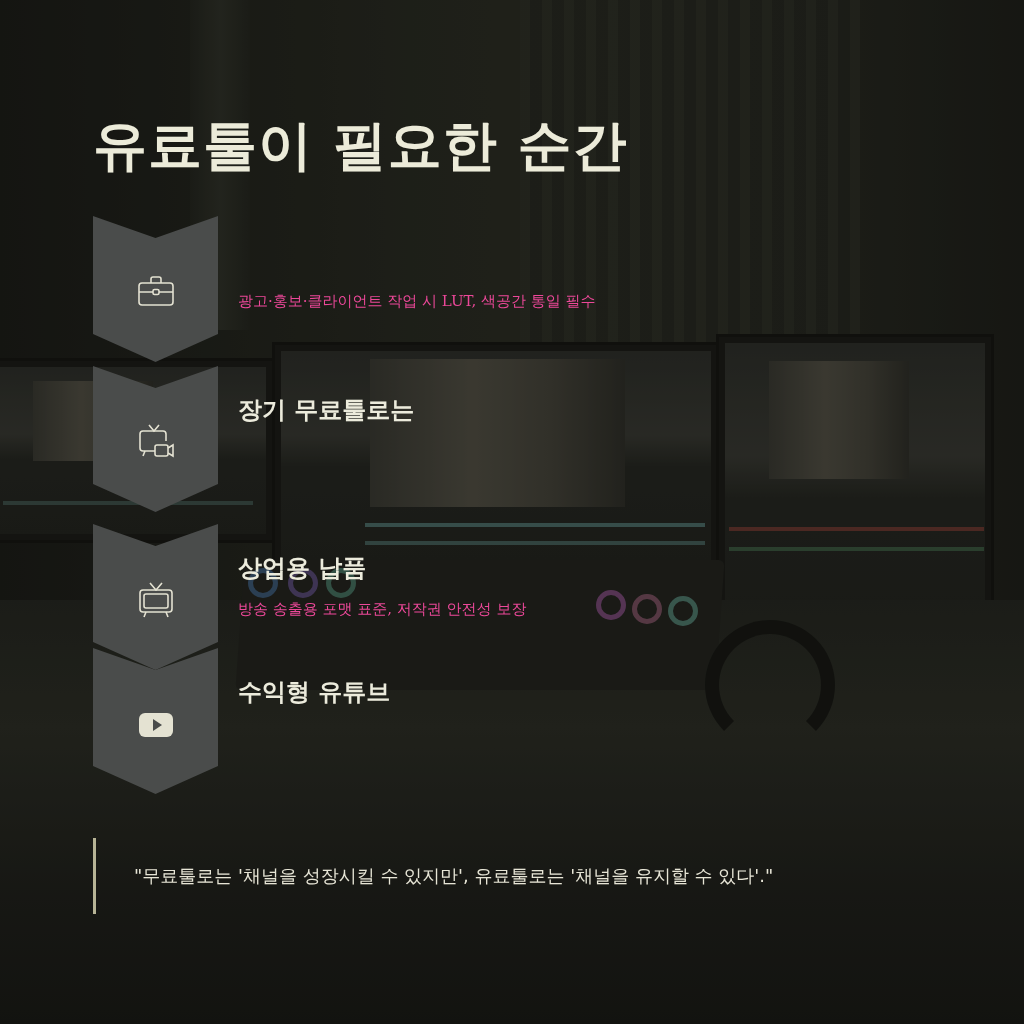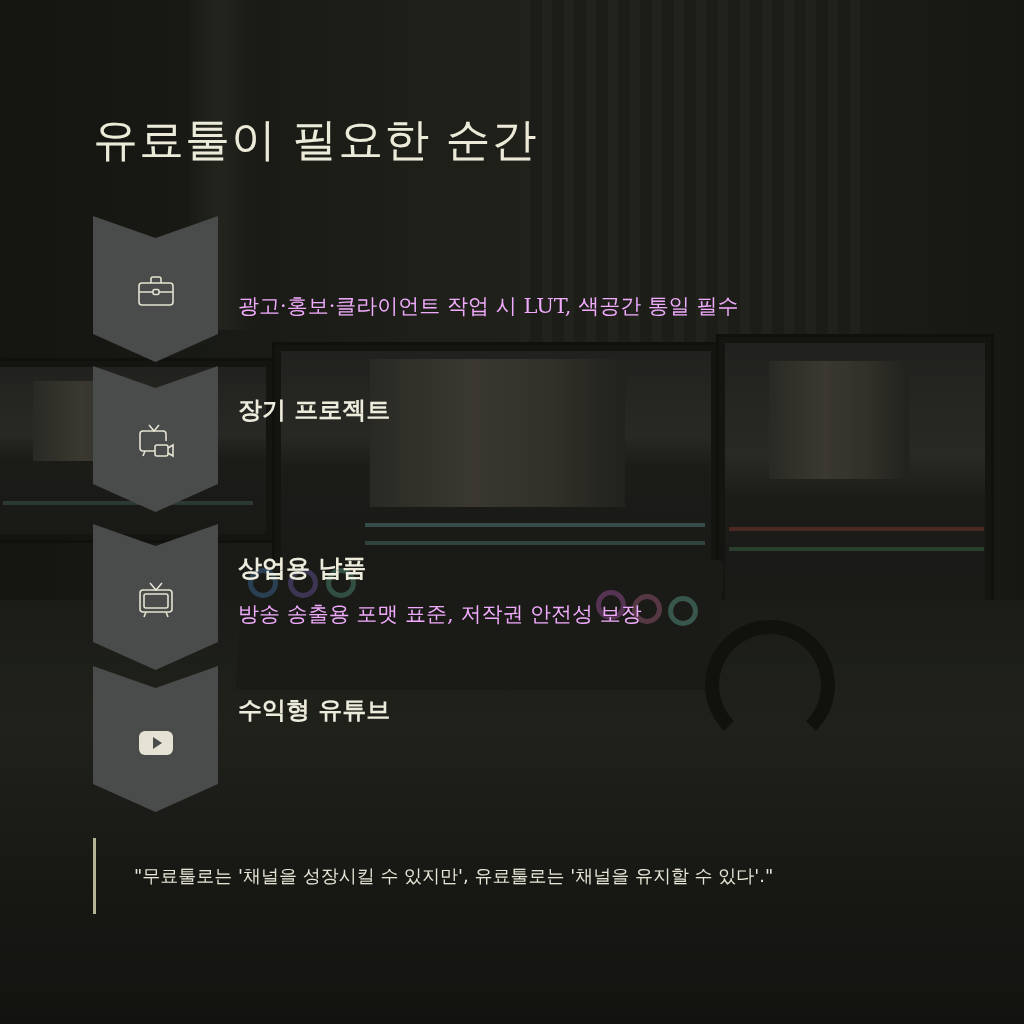--- a/index.html
+++ b/index.html
@@ -50,38 +50,38 @@
     }
     .bg .ring { position: absolute; width: 30px; height: 30px; border-radius: 50%; border: 5px solid; opacity: .75; }
     .bg .headphone {
       position: absolute; left: 705px; top: 620px; width: 130px; height: 130px;
       border: 14px solid #0f100e; border-bottom-color: transparent; border-radius: 50%;
     }
     .bg .shade { position: absolute; inset: 0; background: rgba(20,20,16,.45); }
 
     .title {
       position: absolute; left: 93px; top: 110px;
-      font-size: 45px; font-weight: normal; letter-spacing: 1px;
+      font-size: 54px; font-weight: bold; letter-spacing: 1px;
       color: #ecebd9;
     }
     .steps { position: absolute; left: 93px; top: 216px; width: 760px; }
     .step { position: absolute; left: 0; width: 760px; height: 146px; }
     .chev {
       position: absolute; left: 0; top: 0; width: 125px; height: 146px;
       background: #4a4c4b;
       clip-path: polygon(0 0, 50% 22px, 100% 0, 100% 118px, 50% 146px, 0 118px);
     }
     .chev .icon { position: absolute; left: 42px; top: 55px; width: 42px; height: 42px; }
     .step .name {
       position: absolute; left: 145px; top: 28px;
       font-size: 24px; font-weight: bold; color: #ecebdc;
     }
     .step .desc {
       position: absolute; left: 145px; top: 76px;
-      font-size: 21px; color: #f0abfc; white-space: nowrap;
+      font-size: 15px; color: #ec4899; white-space: nowrap;
       font-family: "DejaVu Serif", "Liberation Serif", serif;
       text-align: right;
     }
     .quote {
       position: absolute; left: 93px; top: 838px; height: 76px;
       border-left: 3px solid #b7b496;
       padding-left: 38px; display: flex; align-items: center;
       font-size: 18px; color: #e7e5d6; white-space: nowrap;
     }
   </style>
@@ -140,37 +140,37 @@
   <div class="step" style="top:150px;">
     <div class="chev">
       <svg class="icon" viewBox="0 0 42 42" fill="none" stroke="#e4e2d2" stroke-width="1.6">
         <path d="M14 4 L19 10 L24 4"></path>
         <path d="M20 30 H8 a3 3 0 0 1 -3 -3 V13 a3 3 0 0 1 3 -3 H28 a3 3 0 0 1 3 3 V20"></path>
         <path d="M10 30 L8 35"></path>
         <rect x="20" y="24" width="13" height="11" rx="2"></rect>
         <path d="M33 27 L38 24 V35 L33 32"></path>
       </svg>
     </div>
-    <div class="name">장기 프로젝트</div>
+    <div class="name">장기 무료툴로는</div>
   </div>
 
   <div class="step" style="top:308px;">
     <div class="chev">
       <svg class="icon" viewBox="0 0 42 42" fill="none" stroke="#e4e2d2" stroke-width="1.6">
         <path d="M15 4 L21 11 L27 4"></path>
         <rect x="5" y="11" width="32" height="22" rx="3"></rect>
         <rect x="9" y="15" width="24" height="14" rx="2"></rect>
         <path d="M11 33 L9 38 M31 33 L33 38"></path>
       </svg>
     </div>
     <div class="name">상업용 납품</div>
     <div class="desc">방송 송출용 포맷 표준, 저작권 안전성 보장</div>
   </div>
 
-  <div class="step" style="top:450px;">
+  <div class="step" style="top:432px;">
     <div class="chev">
       <svg class="icon" viewBox="0 0 42 42">
         <rect x="4" y="10" width="34" height="24" rx="6" fill="#e4e2d2"></rect>
         <path d="M18 16 L27 22 L18 28 Z" fill="#4a4c4b"></path>
       </svg>
     </div>
     <div class="name">수익형 유튜브</div>
   </div>
 
 </div>

